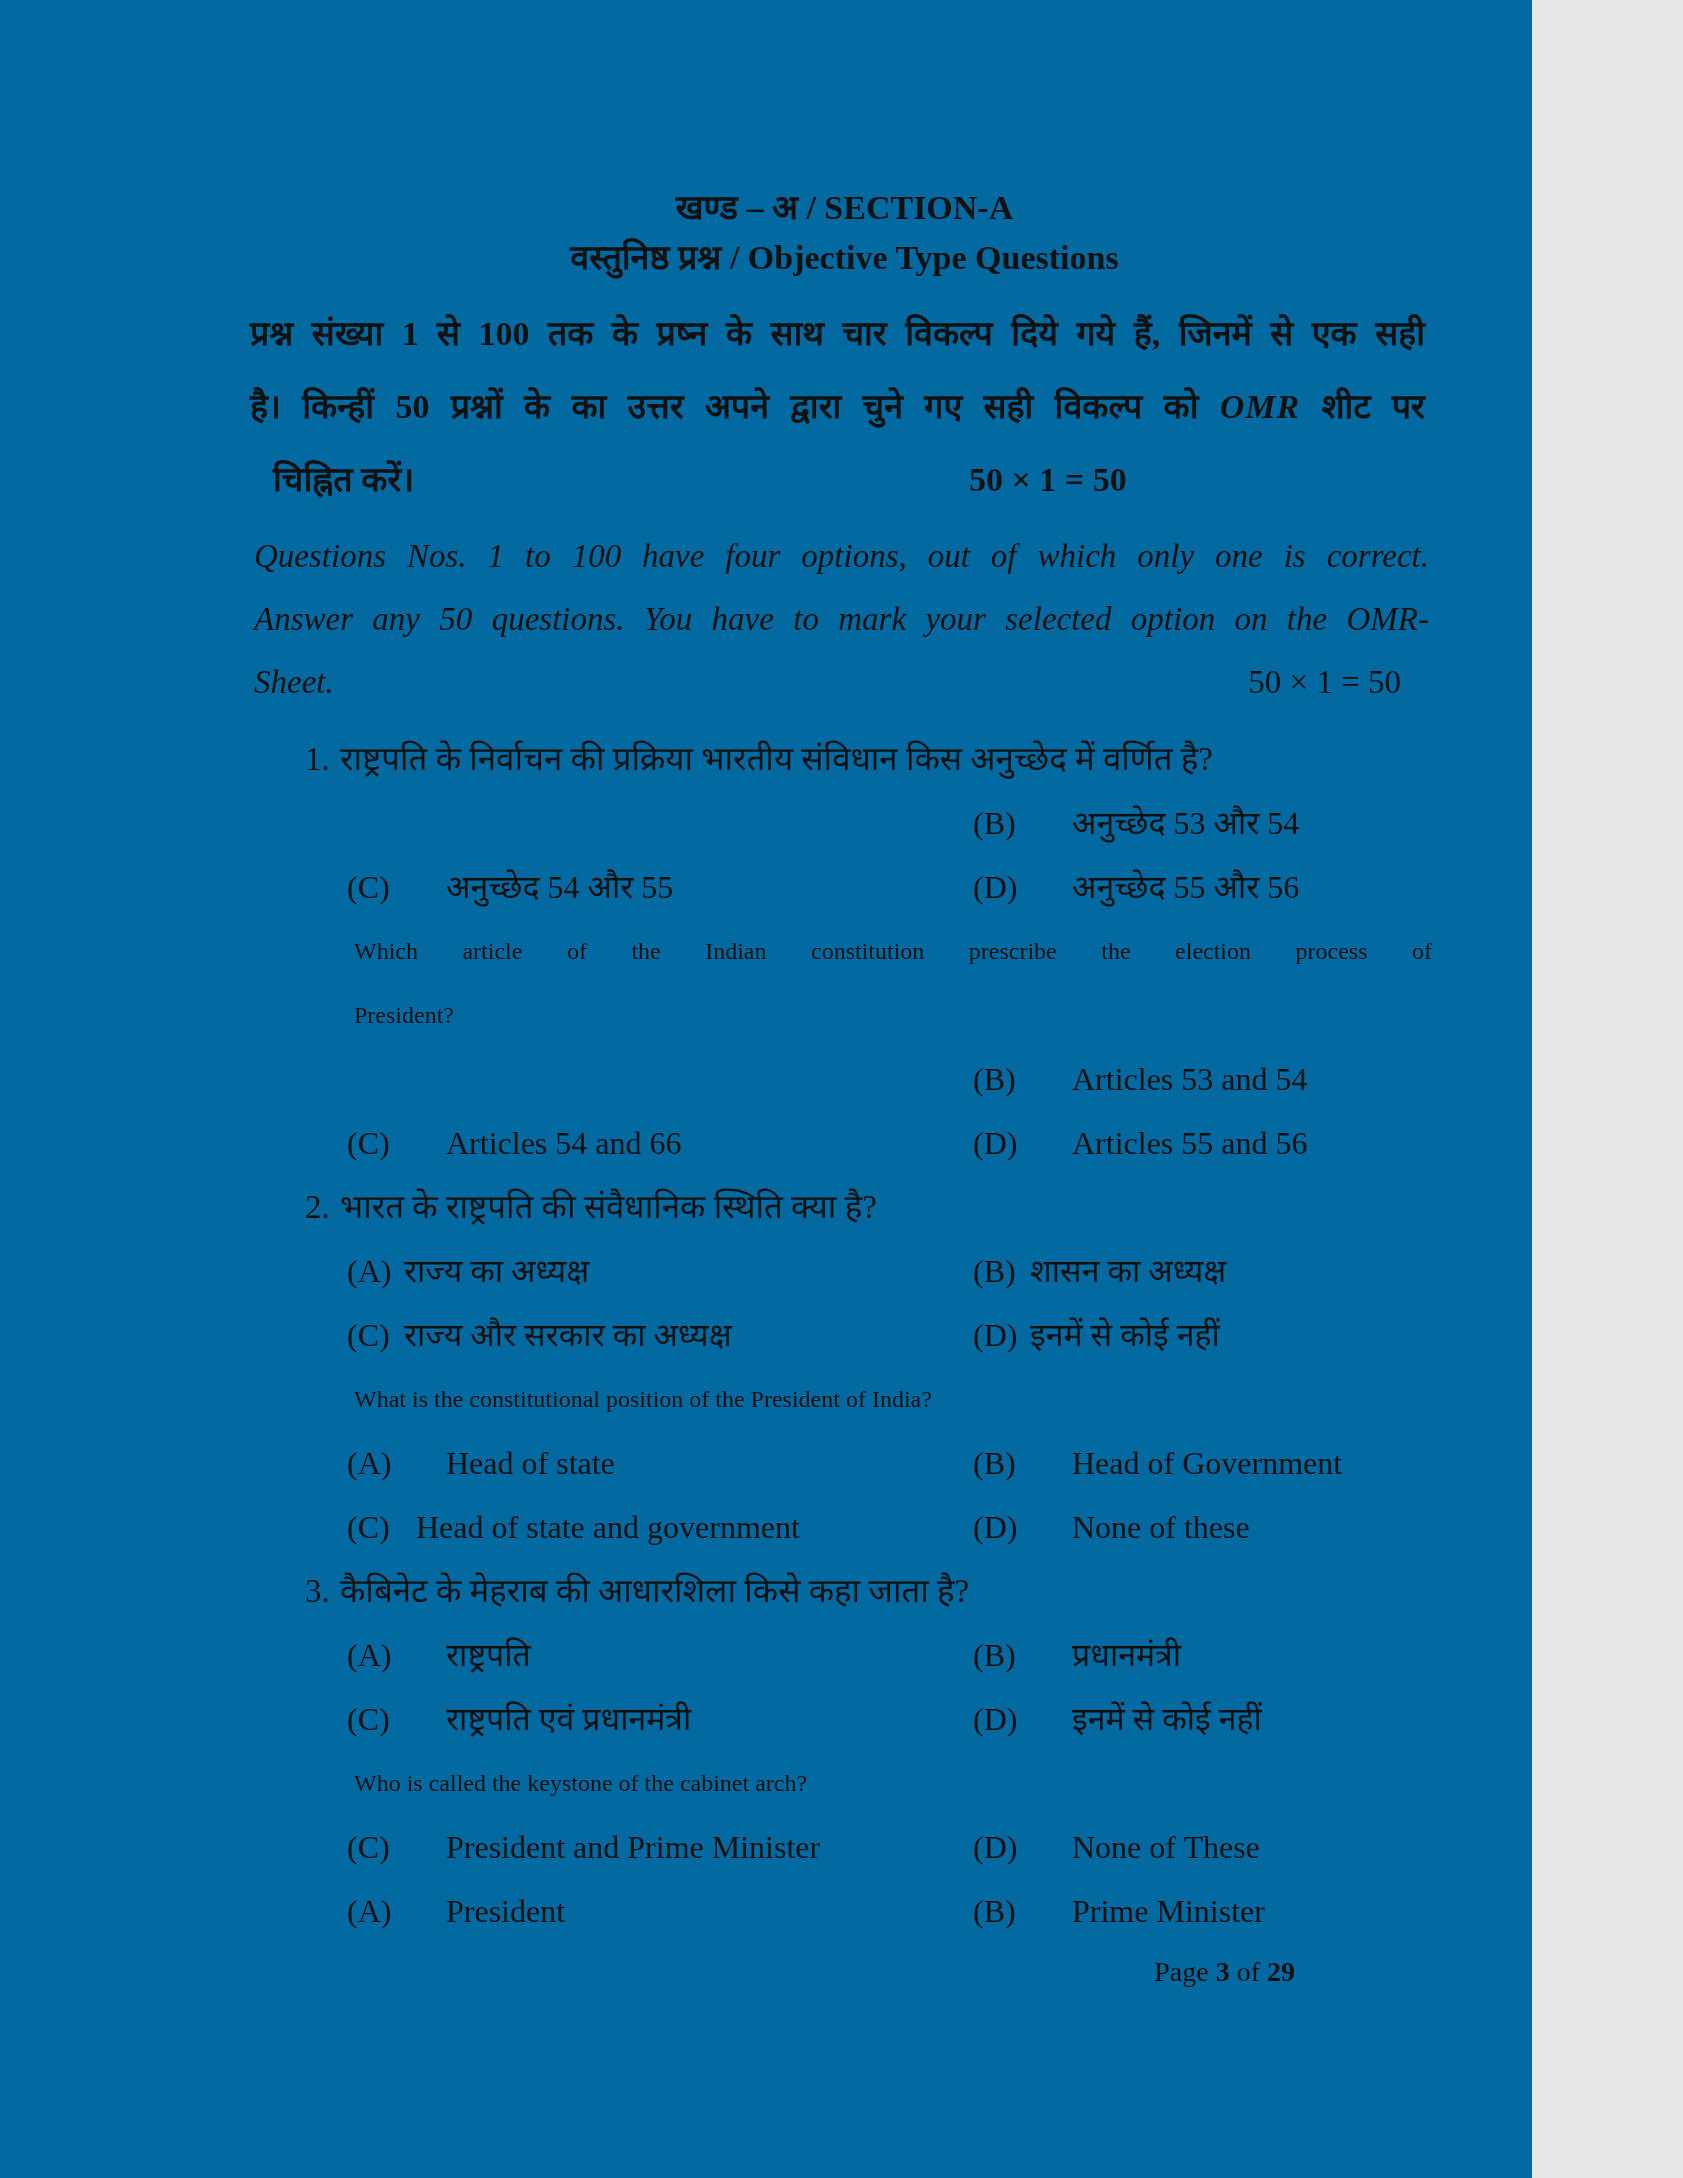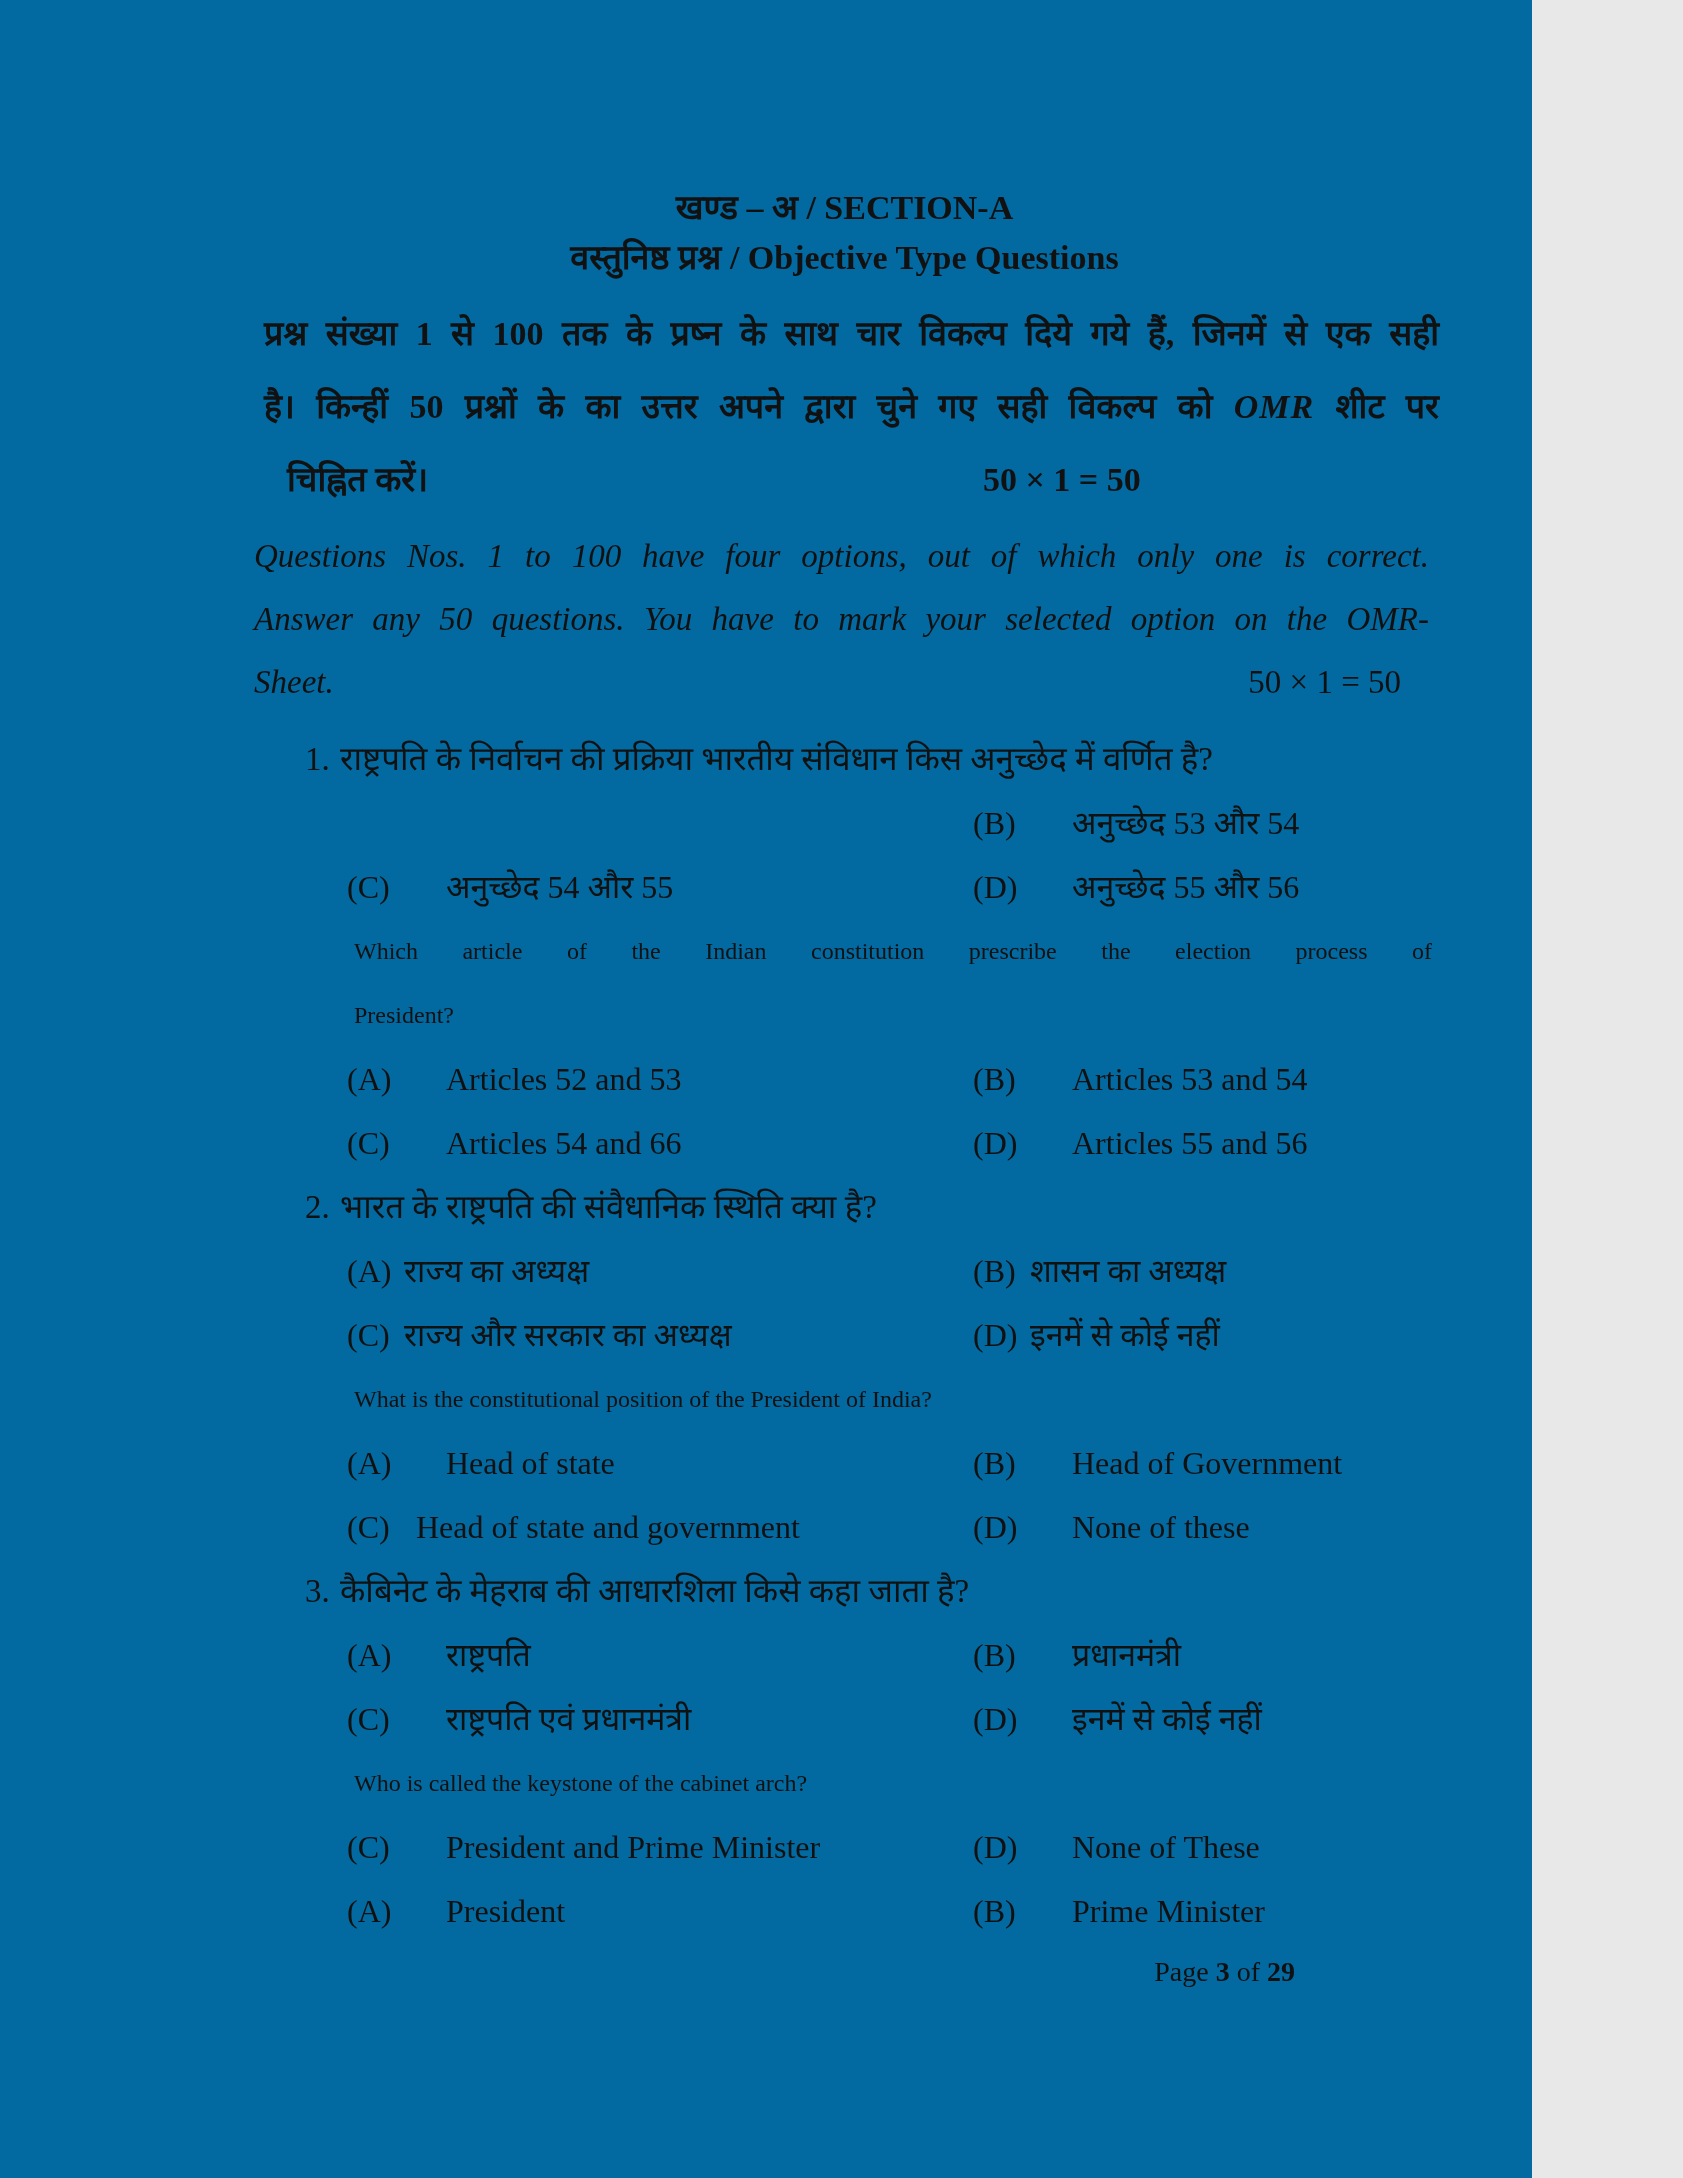--- a/index.html
+++ b/index.html
@@ -18,21 +18,21 @@
     left: 257px; top: 183px;
     width: 1175px;
     text-align: center;
     font-weight: bold;
     font-size: 34px;
     line-height: 50px;
   }
   
   .para-hi {
     position: absolute;
-    left: 264px; top: 297px;
+    left: 250px; top: 297px;
     width: 1175px;
     font-weight: bold;
     font-size: 34px;
     line-height: 73px;
   }
   .para-hi .just { text-align: justify; text-align-last: justify; }
   .para-hi .lastline { position: relative; margin-left: 23px; }
   .omr { font-style: italic; font-weight: bold; letter-spacing: 1px; }
   .marks-hi {
     position: absolute;
@@ -145,23 +145,20 @@
         <div class="opt left">
           <span class="opt-label tab">(C)</span><span>अनुच्छेद 54 और 55</span>
         </div>
         <div class="opt right">
           <span class="opt-label tab">(D)</span><span>अनुच्छेद 55 और 56</span>
         </div>
       </div>
       <div class="row q-row-en stretch">Which article of the Indian constitution prescribe the election process of</div>
       <div class="row q-row-en">President?</div>
       <div class="row">
-        <div class="opt left">
-          <span class="opt-label tab">(A)</span><span>Articles 52 and 53</span>
-        </div>
         <div class="opt right">
           <span class="opt-label tab">(B)</span><span>Articles 53 and 54</span>
         </div>
       </div>
       <div class="row">
         <div class="opt left">
           <span class="opt-label tab">(C)</span><span>Articles 54 and 66</span>
         </div>
         <div class="opt right">
           <span class="opt-label tab">(D)</span><span>Articles 55 and 56</span>

